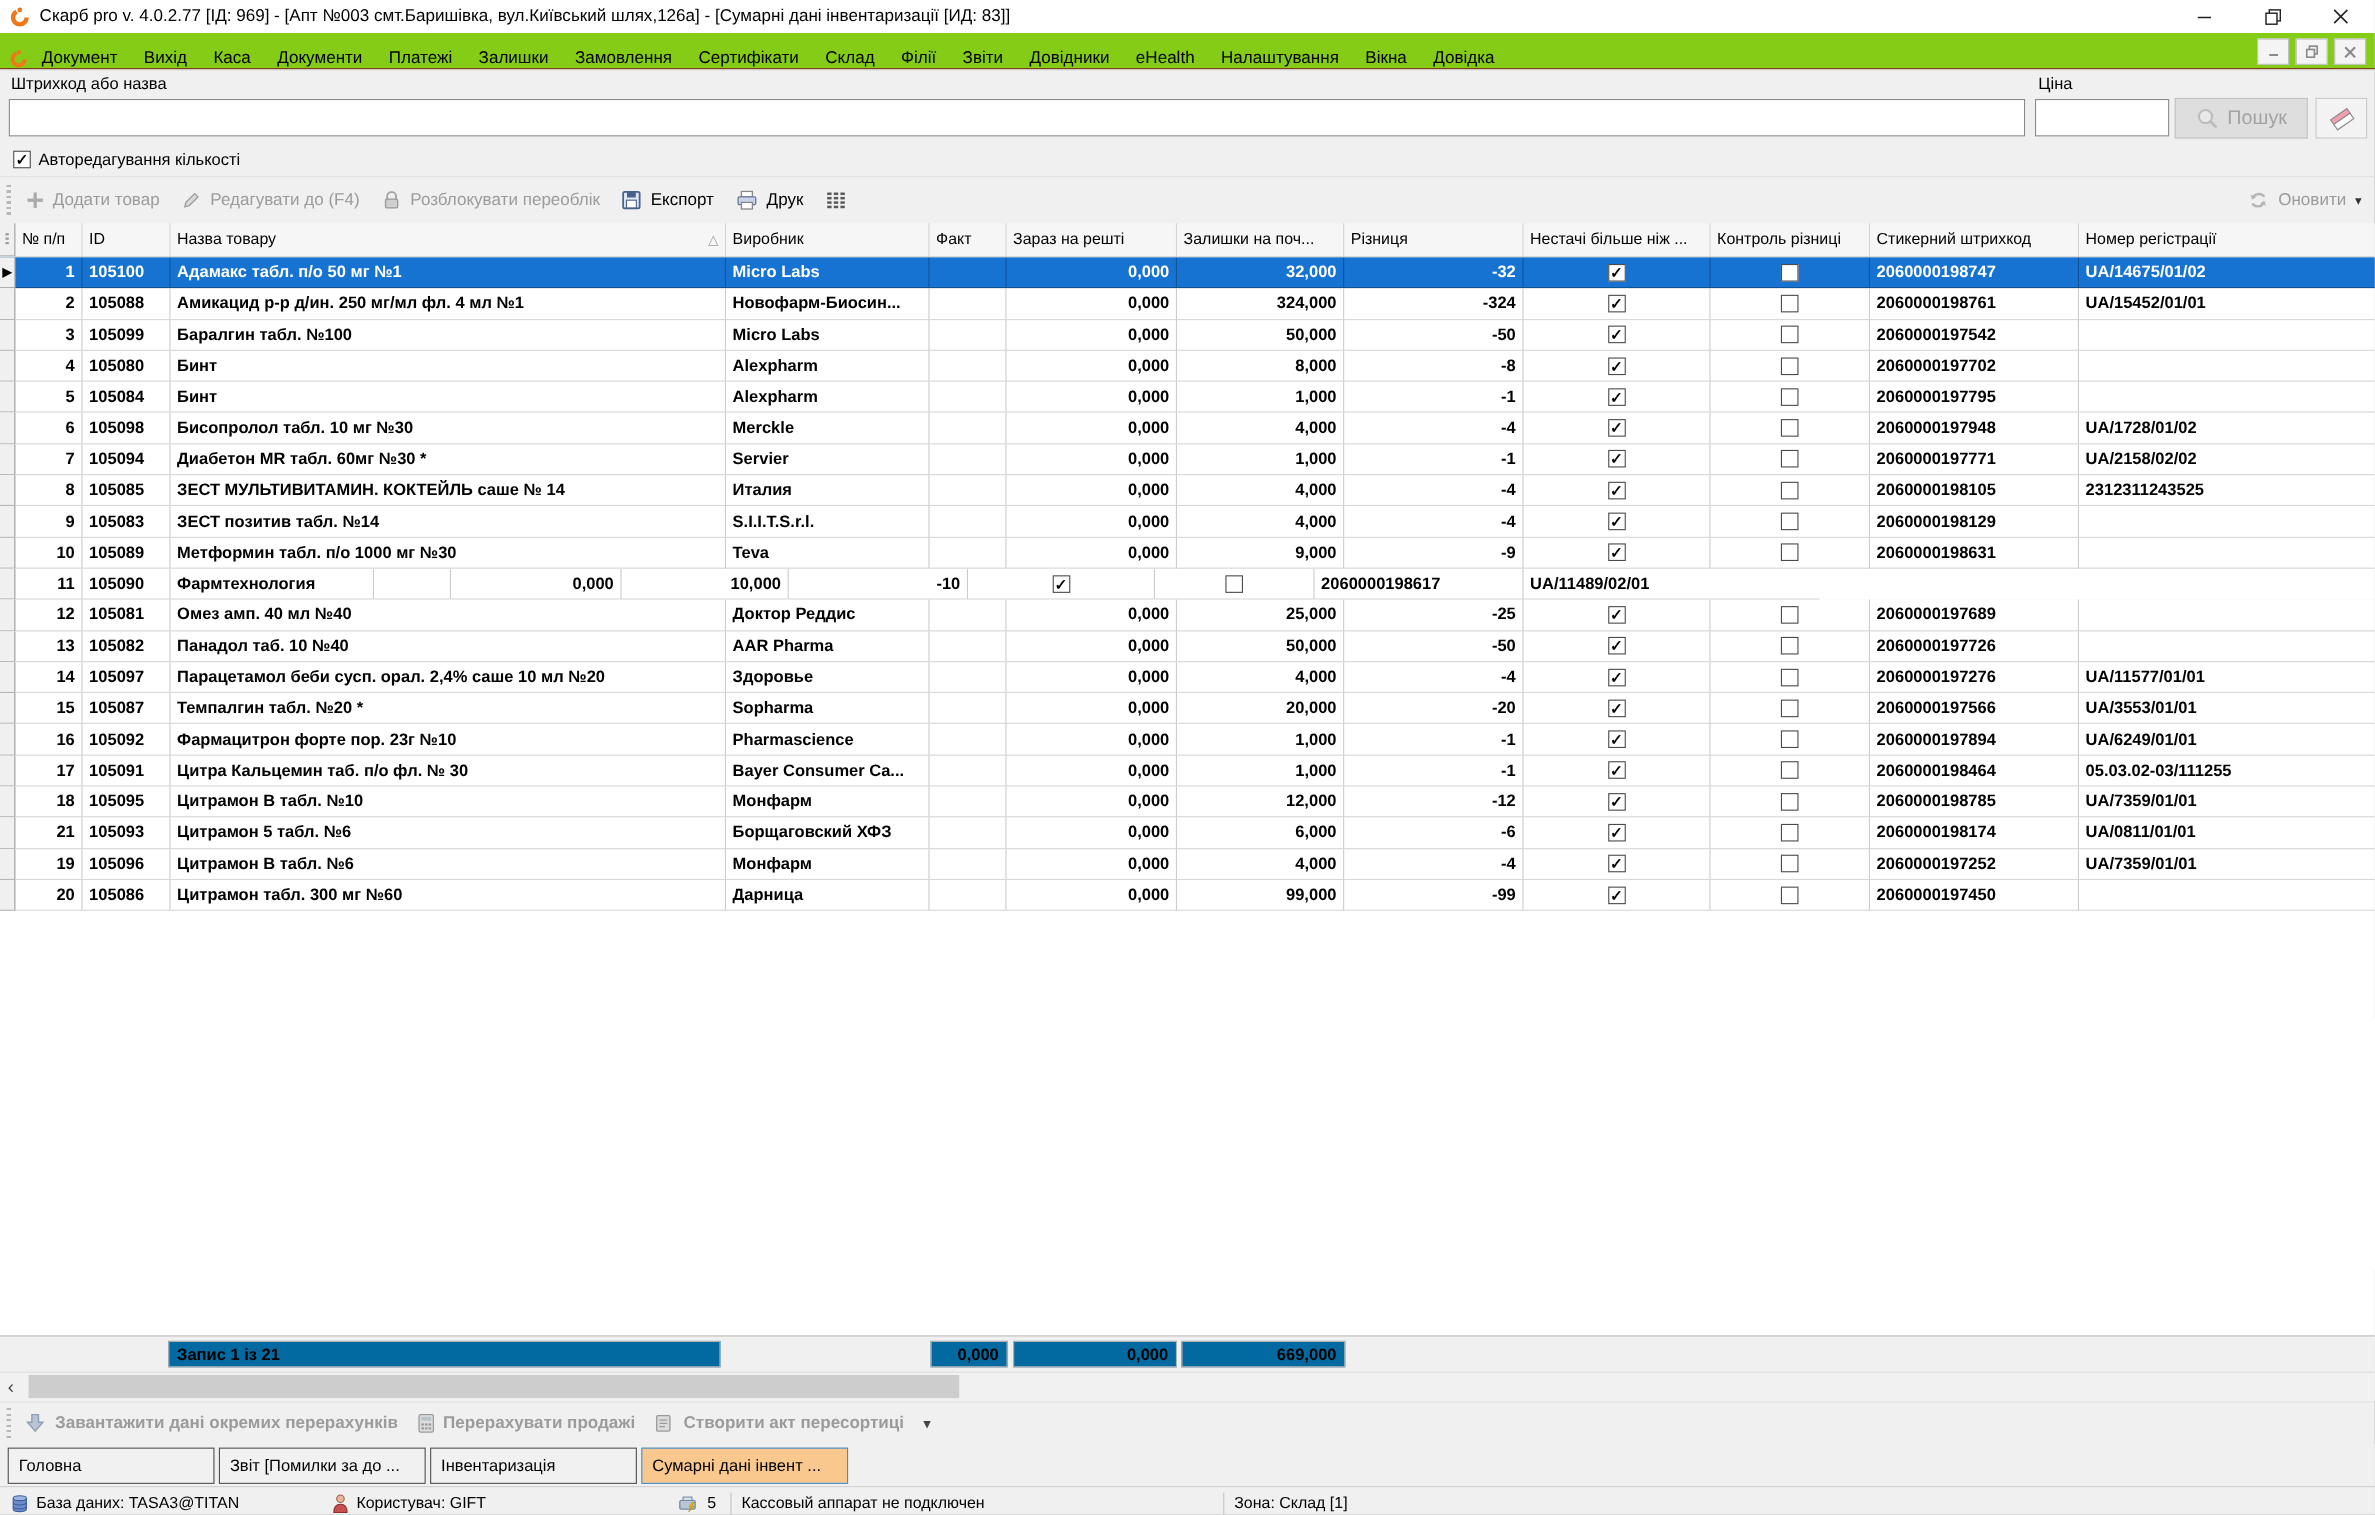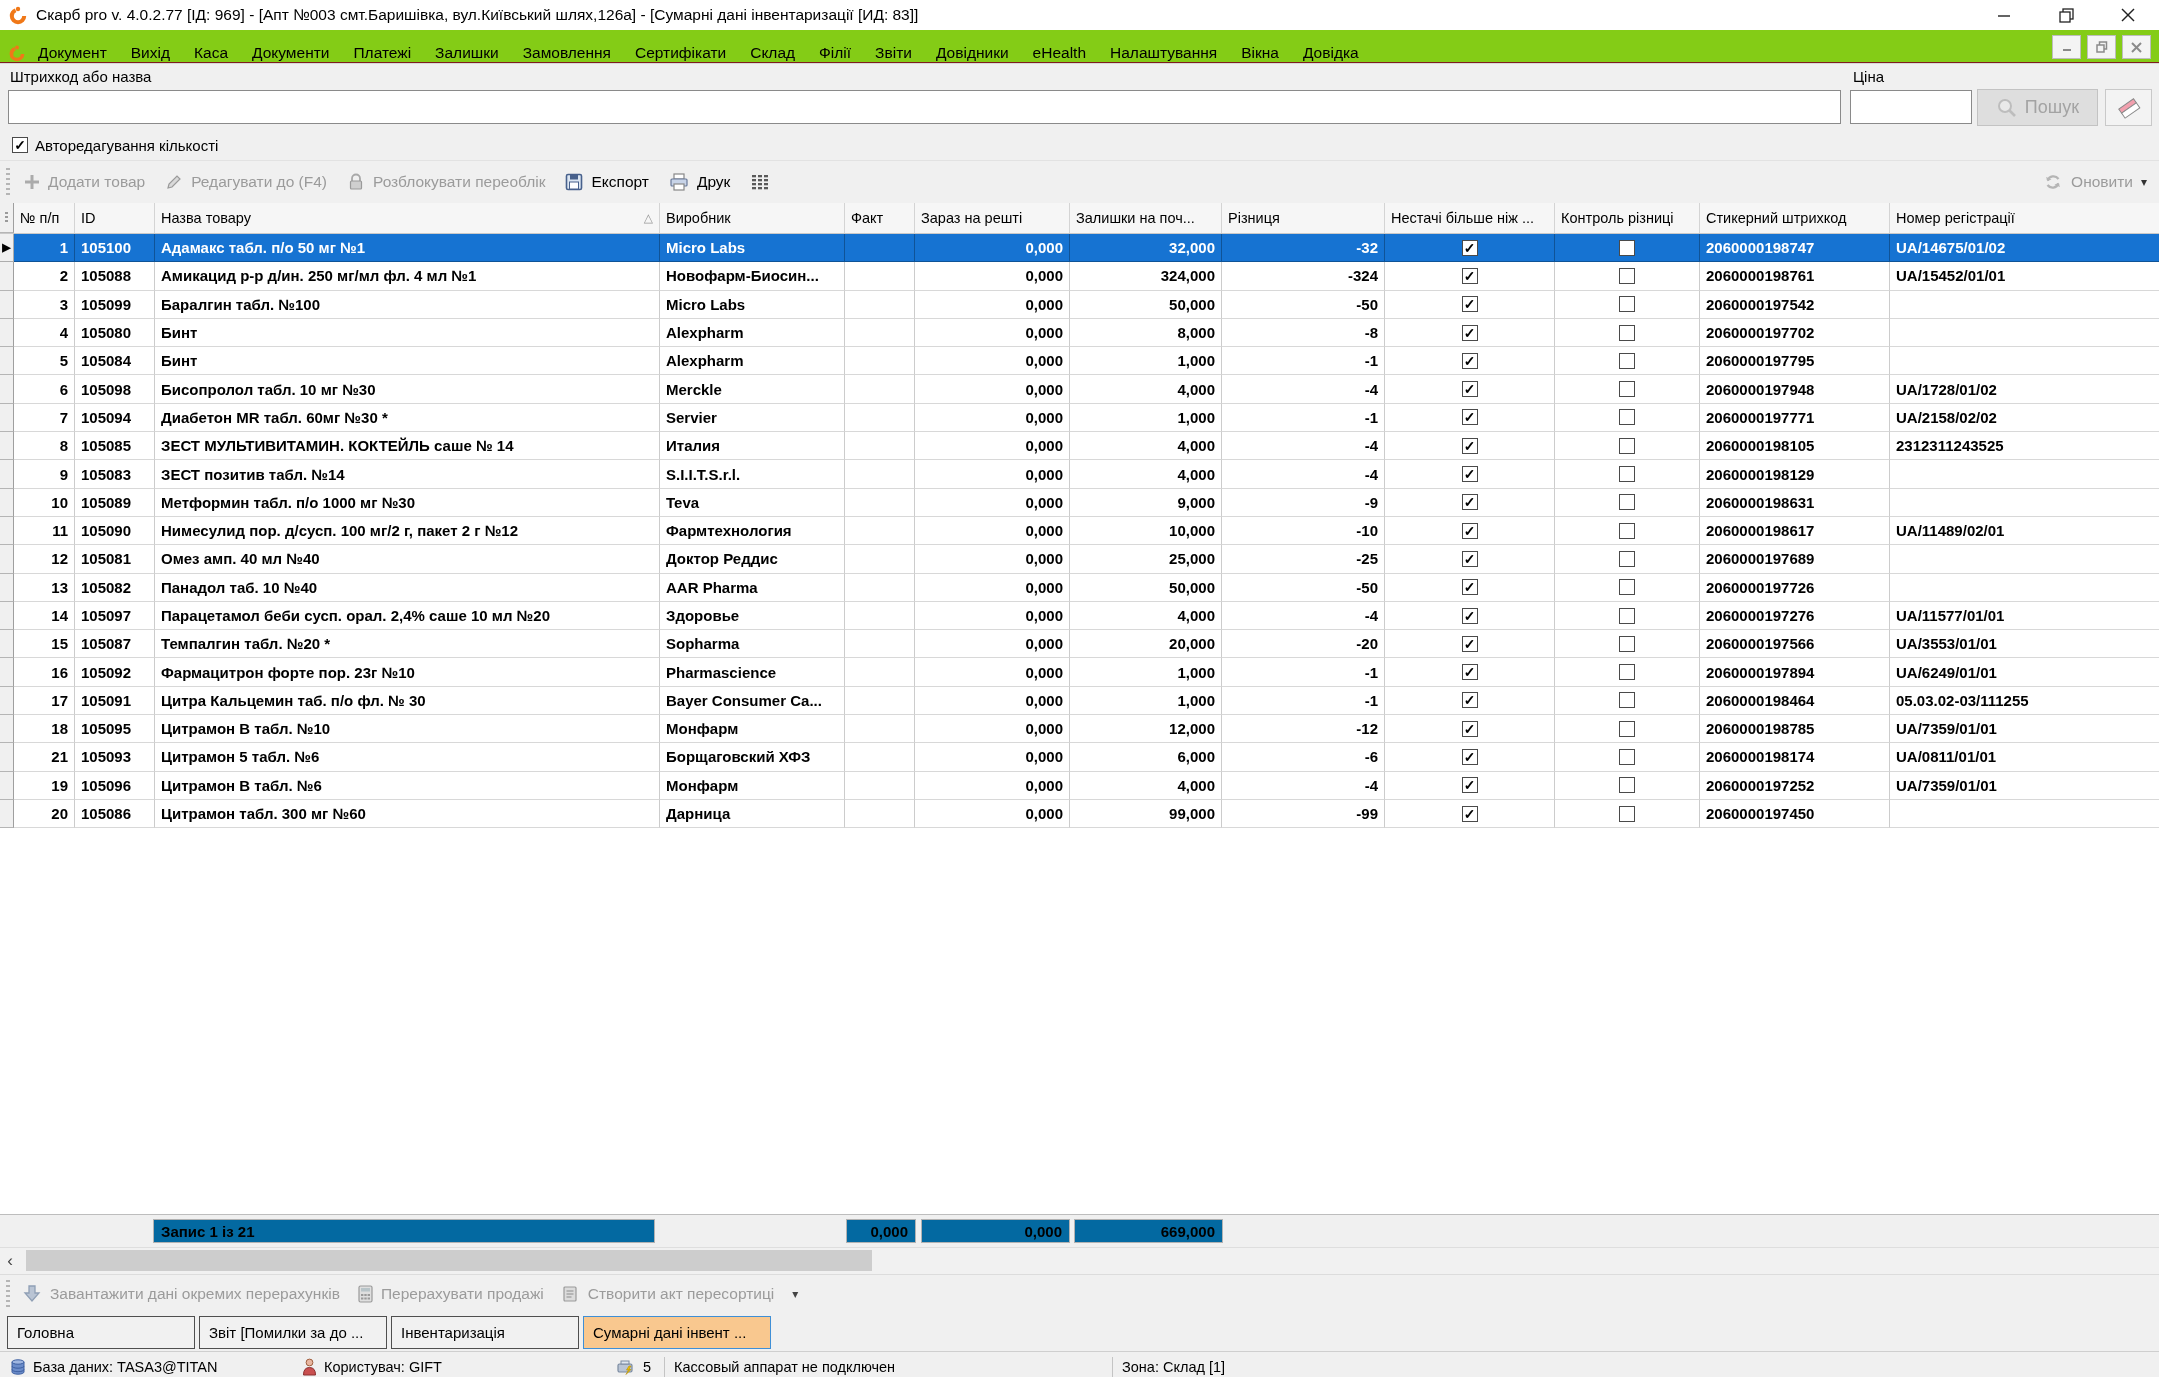--- a/index.html
+++ b/index.html
@@ -71,21 +71,21 @@
   .sumbox.num{justify-content:flex-end;}
 
   
   .hscroll{height:26px;background:#f1f1f1;position:relative;border-top:1px solid #dedede;}
   .harrow{position:absolute;left:0;top:2px;width:20px;height:21px;display:flex;align-items:center;justify-content:center;
           color:#444;font-size:17px;}
   .hthumb{position:absolute;left:26px;top:2px;width:846px;height:21px;background:#cdcdcd;}
 
   
   .btoolbar{height:38px;display:flex;align-items:center;gap:18px;padding-left:6px;font-size:15.5px;color:#9b9b9b;
-            border-top:1px solid #dcdcdc;}
+            border-top:1px solid #dcdcdc;font-weight:bold;}
 
   
   .tabsbar{height:38px;display:flex;align-items:center;gap:4px;padding-left:7px;background:#f0f0f0;}
   .tab{width:188px;height:33px;border:1px solid #4f4f4f;background:#f1f1f1;display:flex;align-items:center;
        padding-left:9px;font-size:15px;box-sizing:border-box;white-space:nowrap;overflow:hidden;}
   .tab.active{background:#f9c88f;border:1px solid #3f8fd6;}
 
   
   .statusbar{height:30px;background:#f0f0f0;border-top:1px solid #cfcfcf;position:relative;font-size:14.5px;}
   .status-item{position:absolute;top:0;height:30px;display:flex;align-items:center;gap:7px;white-space:nowrap;}
@@ -495,21 +495,20 @@
           <span class="cell c10 chk">
             <span class="checkbox"></span>
           </span>
           <span class="cell c11">2060000198631</span>
           <span class="cell c12"></span>
         </div>
         <div class="row">
           <span class="cell ind c0"></span>
           <span class="cell c1 r">11</span>
           <span class="cell c2">105090</span>
-          <span class="cell c3">Нимесулид пор. д/сусп. 100 мг/2 г, пакет 2 г №12</span>
           <span class="cell c4">Фармтехнология</span>
           <span class="cell c5 r"></span>
           <span class="cell c6 r">0,000</span>
           <span class="cell c7 r">10,000</span>
           <span class="cell c8 r">-10</span>
           <span class="cell c9 chk">
             <span class="checkbox">✓</span>
           </span>
           <span class="cell c10 chk">
             <span class="checkbox"></span>

